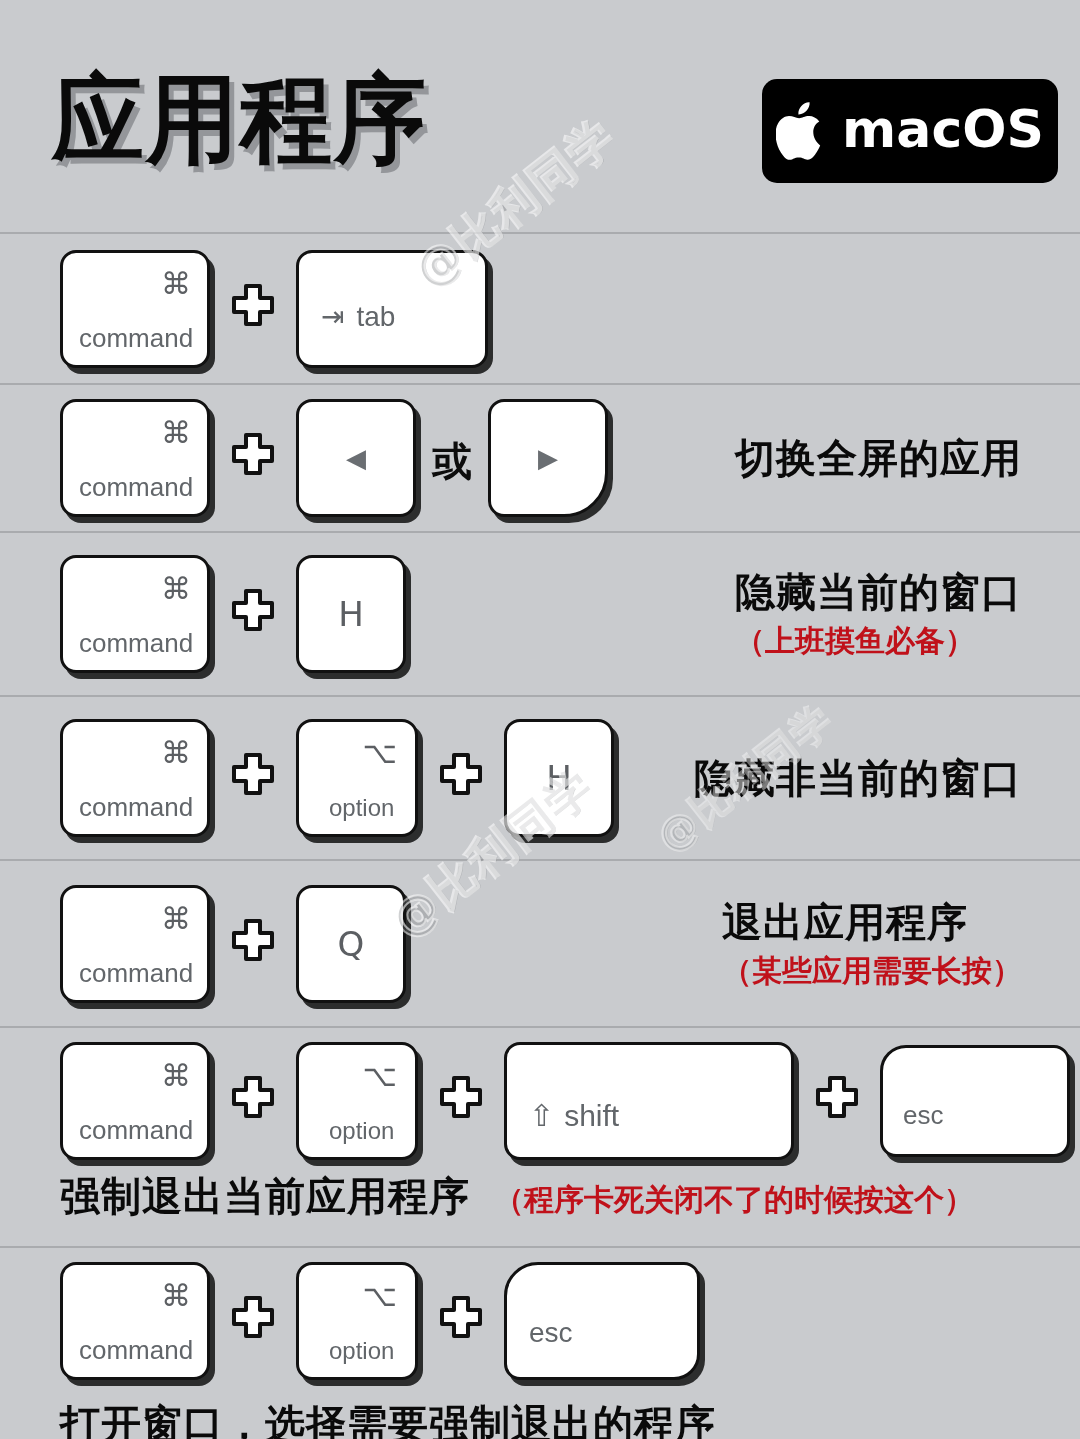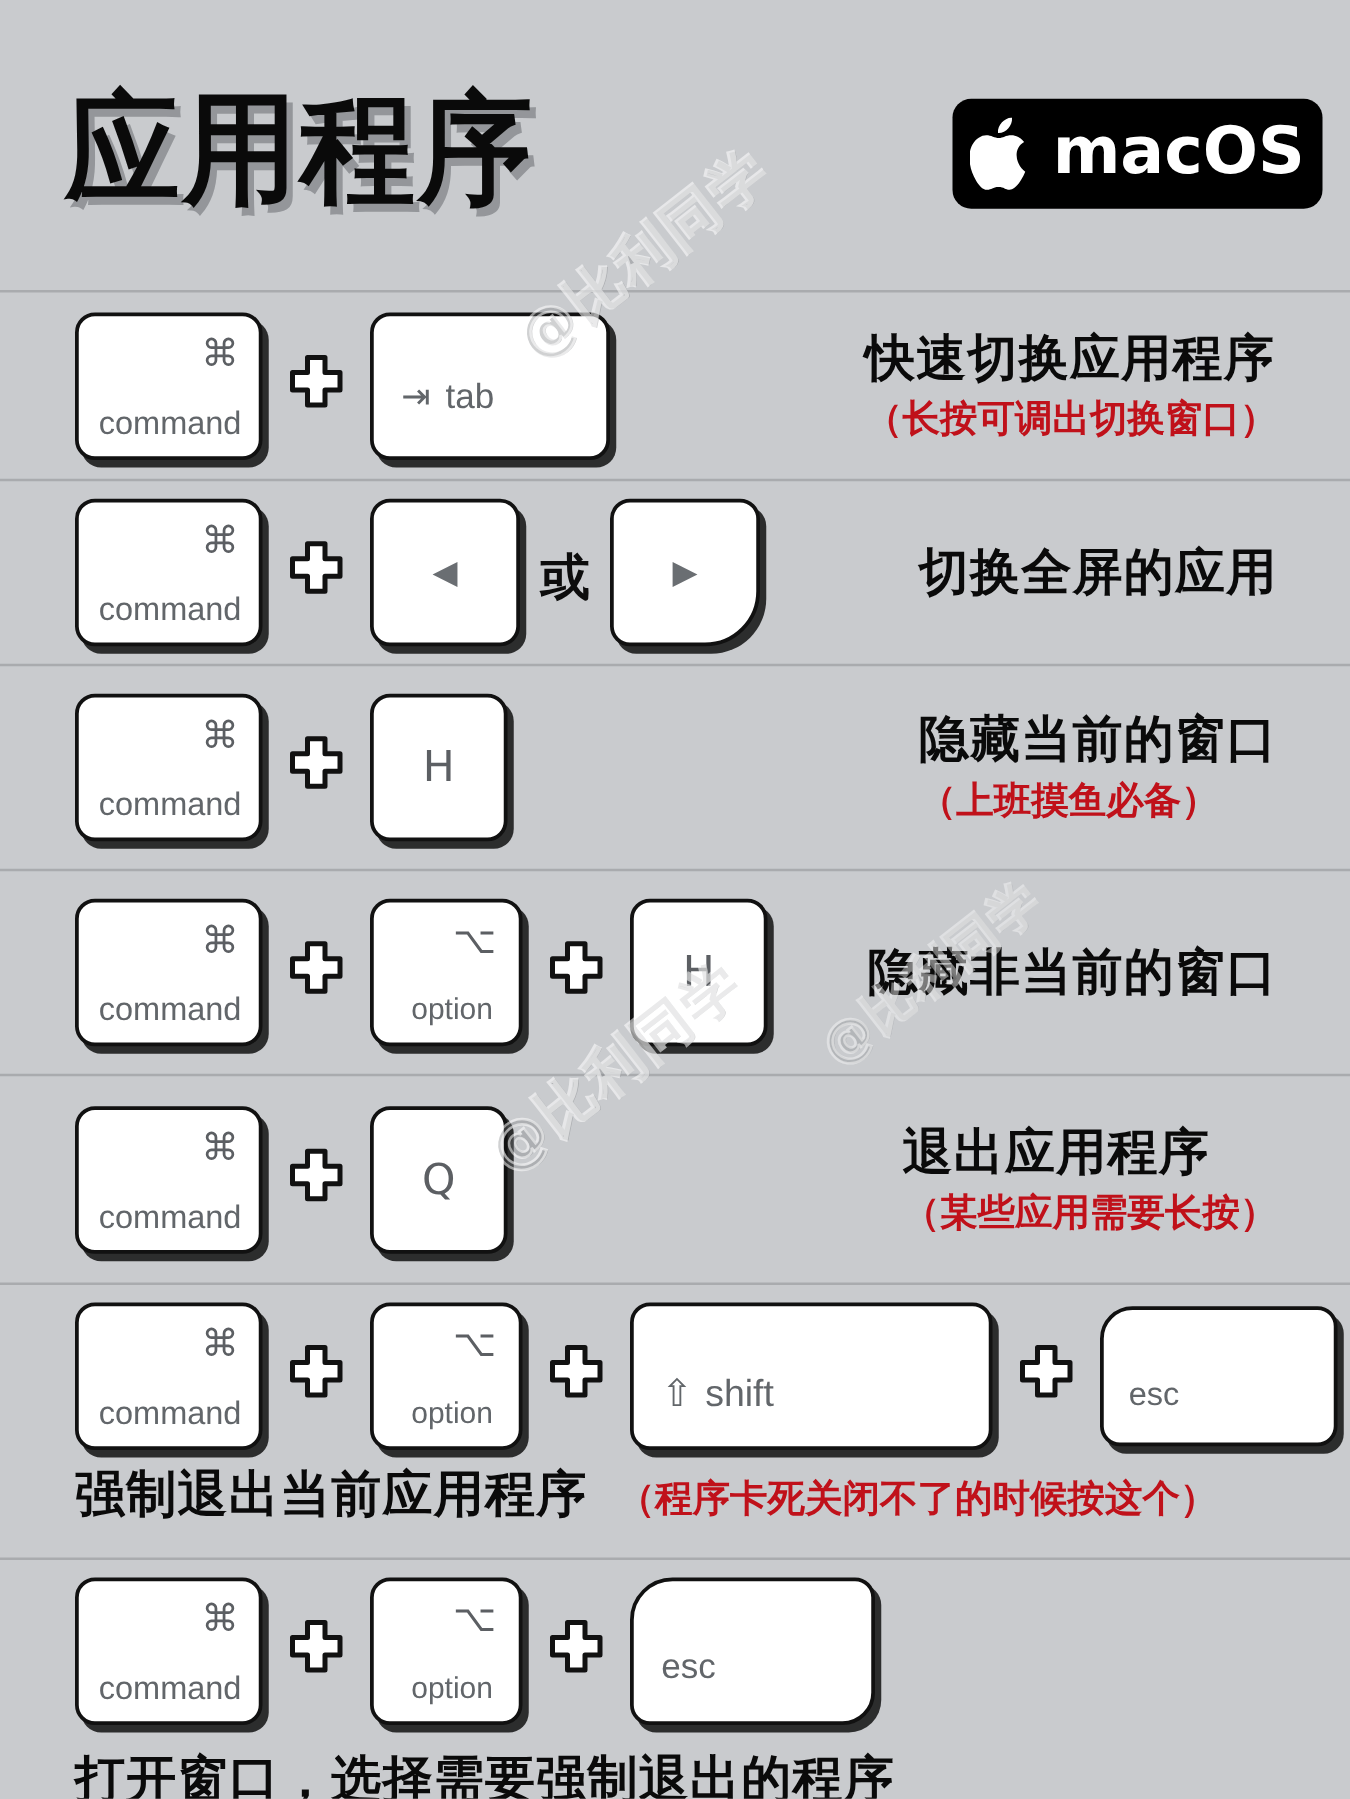--- a/index.html
+++ b/index.html
@@ -53,21 +53,21 @@
     letter-spacing: 2px;
     text-shadow: 5px 6px 0 rgba(130,132,136,0.75);
     transform: scaleY(1.06);
     transform-origin: left top;
   }
   .macos-badge {
     position: absolute;
     right: 22px;
     top: 38px;
     width: 296px;
-    height: 88px;
+    height: 104px;
     background: #000;
     border-radius: 15px;
     display: flex;
     align-items: center;
     justify-content: center;
     gap: 16px;
   }
   .apple-logo { width: 50px; height: 60px; display: block; }
   .macos-word {
     color: #fff;
@@ -275,24 +275,20 @@
 
         <div class="key key-tab">
           <span class="label">
             <span>⇥</span>
             <span>tab</span>
           </span>
         </div>
 
       </div>
 
-      <div class="desc desc-right">
-        <div class="desc-main">快速切换应用程序</div>
-        <div class="desc-sub">（长按可调出切换窗口）</div>
-      </div>
     </div>
   </div>
 
   <div class="row row-2">
     <div class="row-inner">
       <div class="keys">
 
         <div class="key key-command">
           <span class="glyph">⌘</span>
           <span class="label">command</span>

